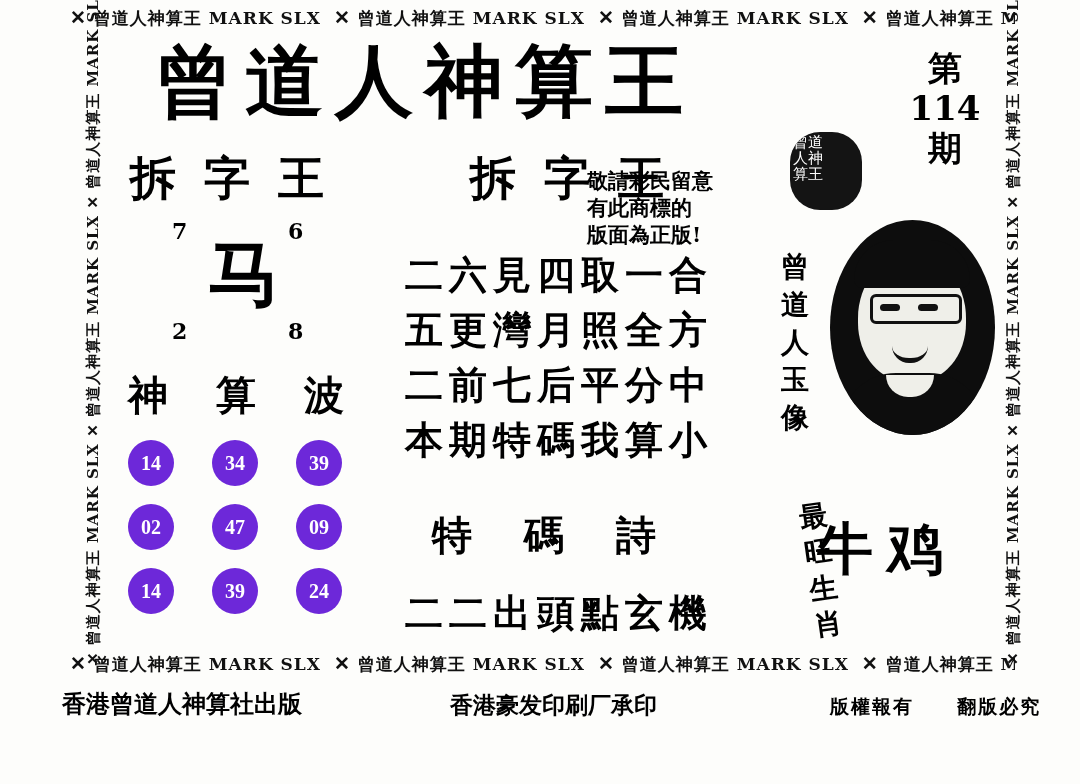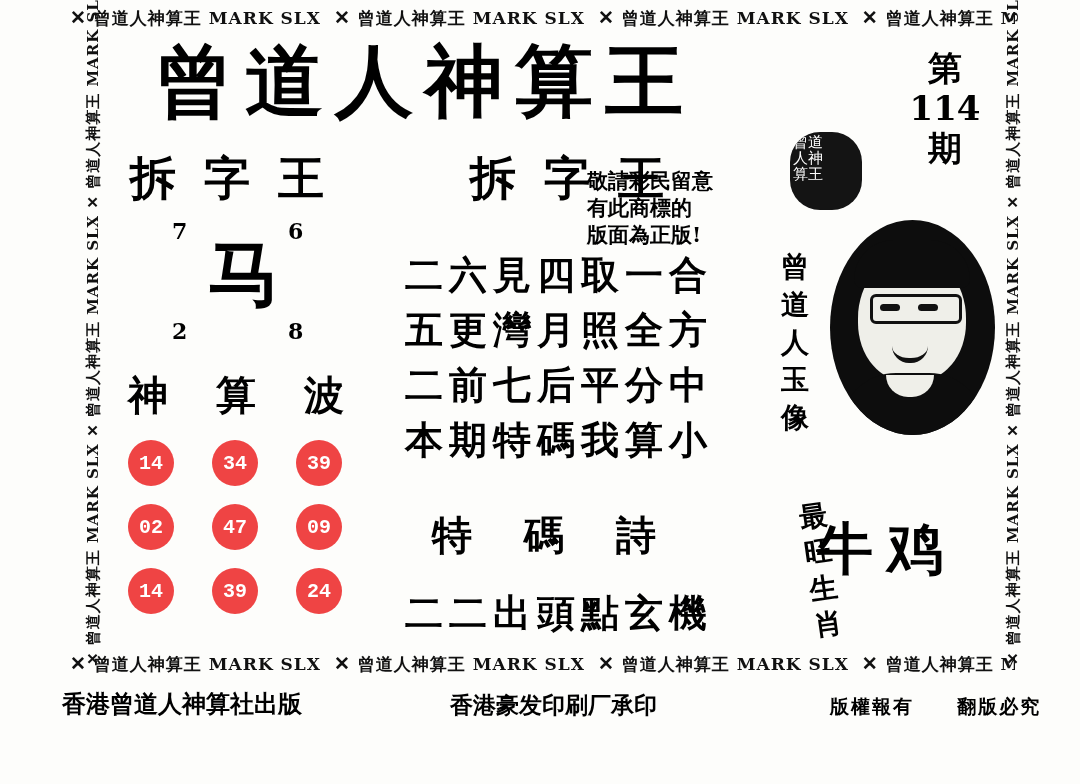--- a/index.html
+++ b/index.html
@@ -165,23 +165,23 @@
   
   .balls {
     position: absolute;
     top: 440px; left: 128px;
     width: 240px;
   }
   .ball-row { display: flex; gap: 38px; margin-bottom: 18px; }
   .ball {
     width: 46px; height: 46px;
     border-radius: 50%;
-    background: #ef4444;
+    background: #6d28d9;
     color: #fff;
-    font-family: Liberation Mono, monospace;
+    font-family: Liberation Serif, serif;
     font-size: 20px;
     font-weight: bold;
     display: flex;
     align-items: center;
     justify-content: center;
   }
 
   
   .verses {
     position: absolute;

